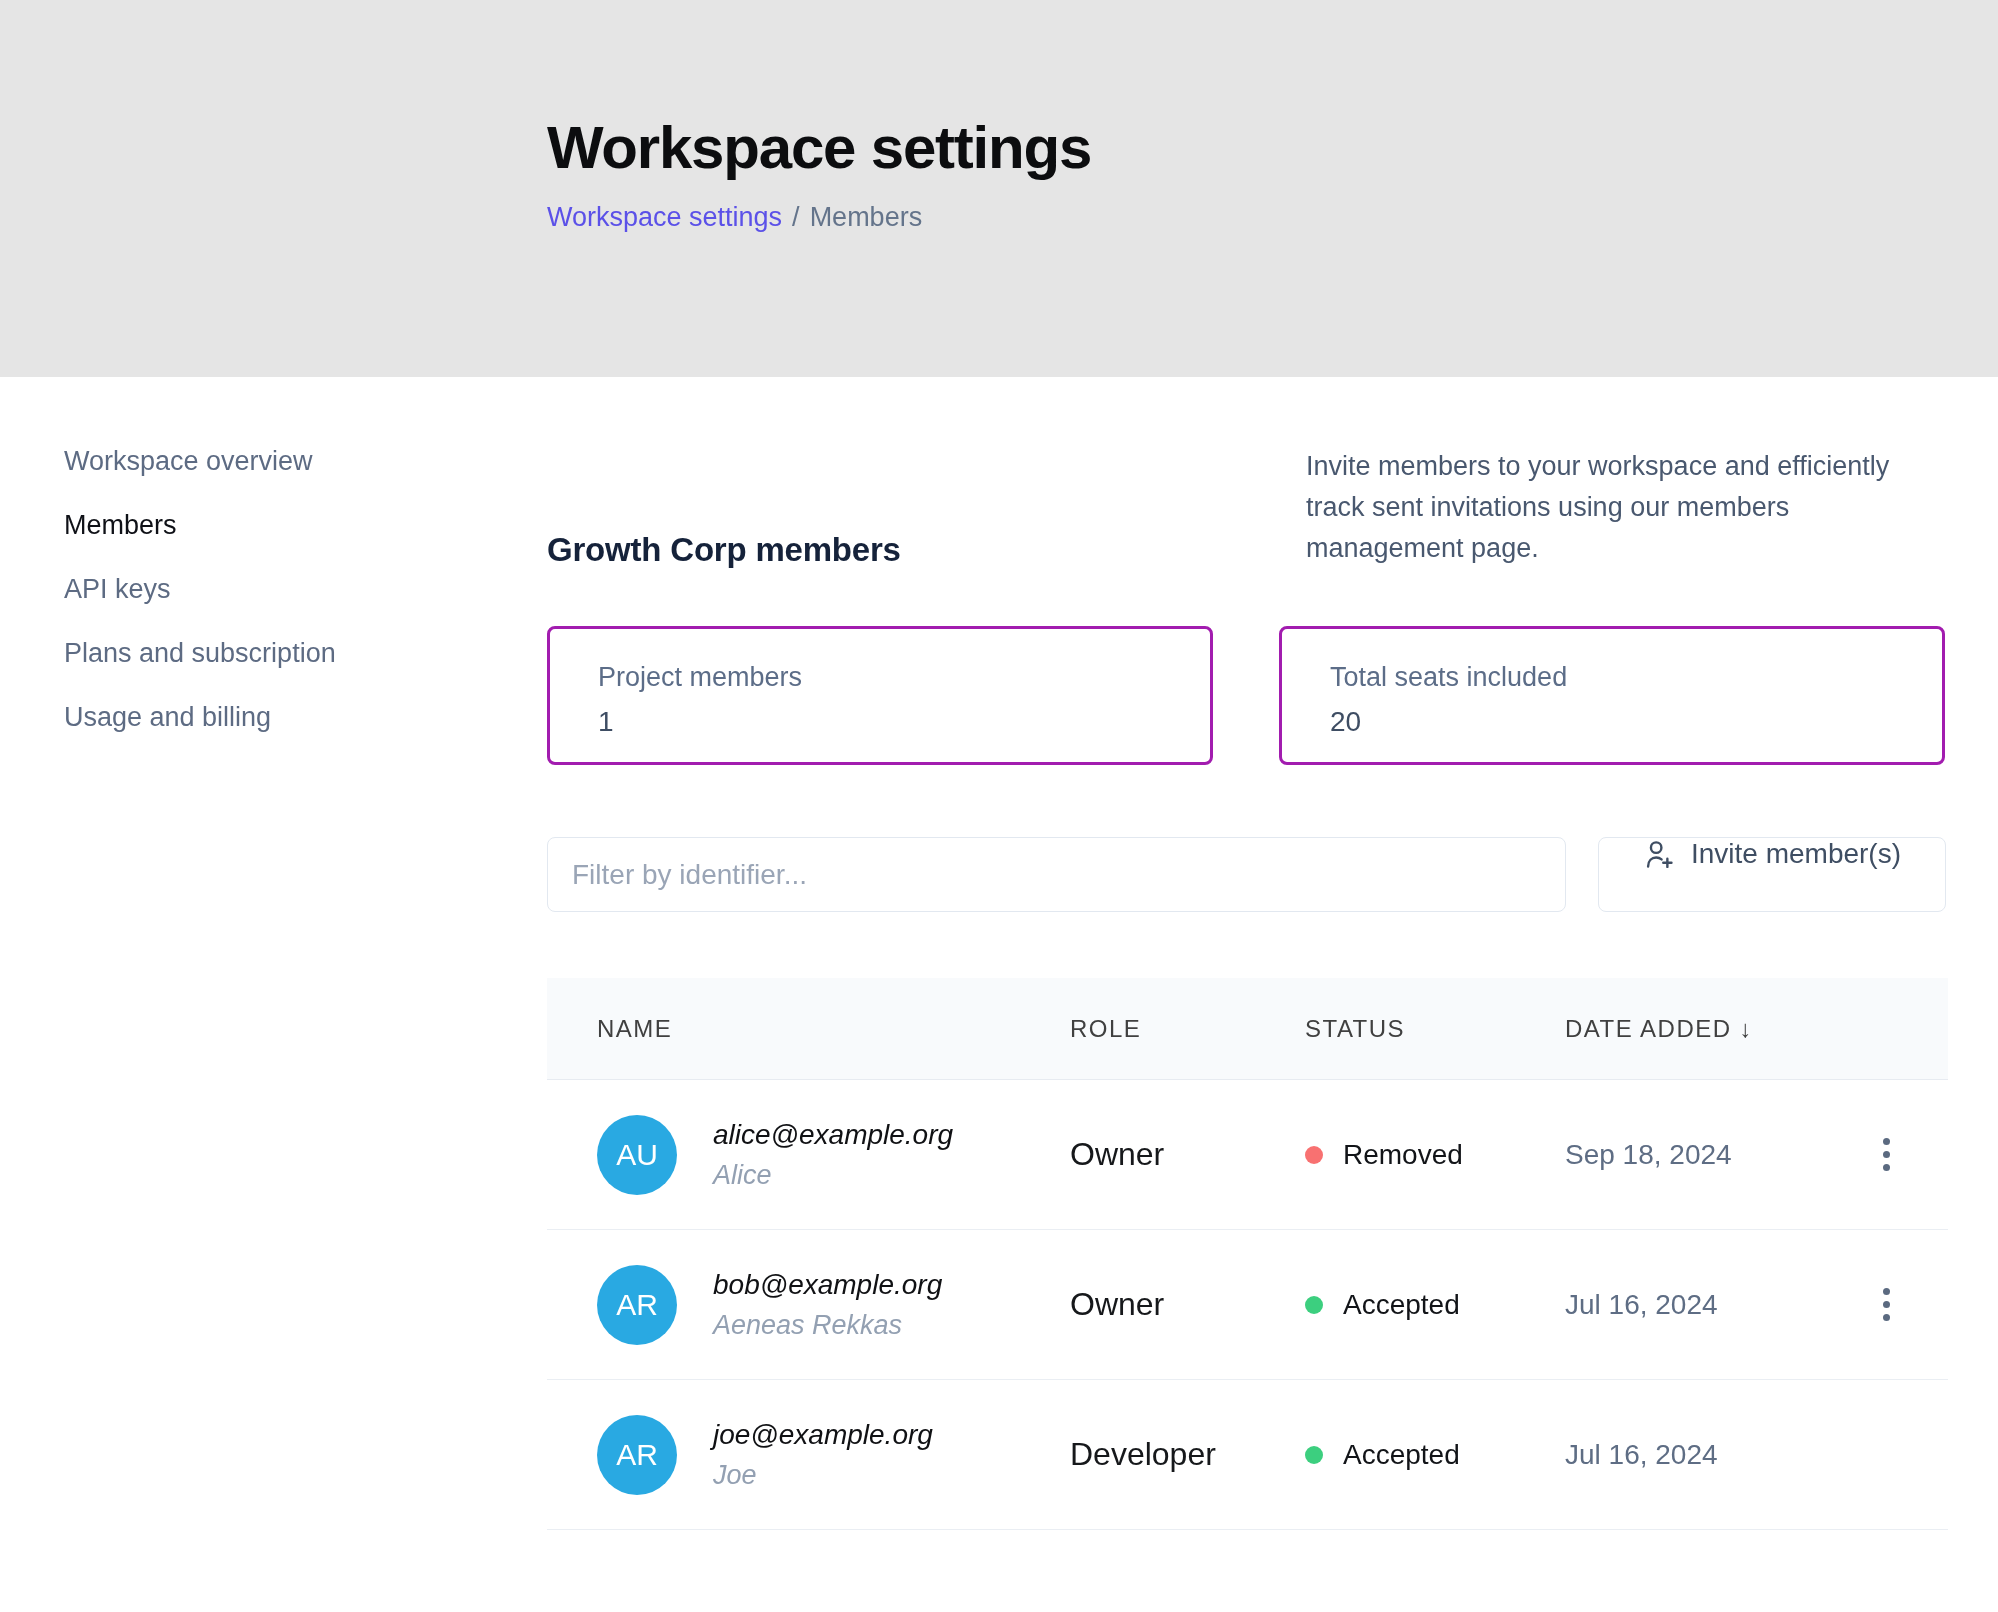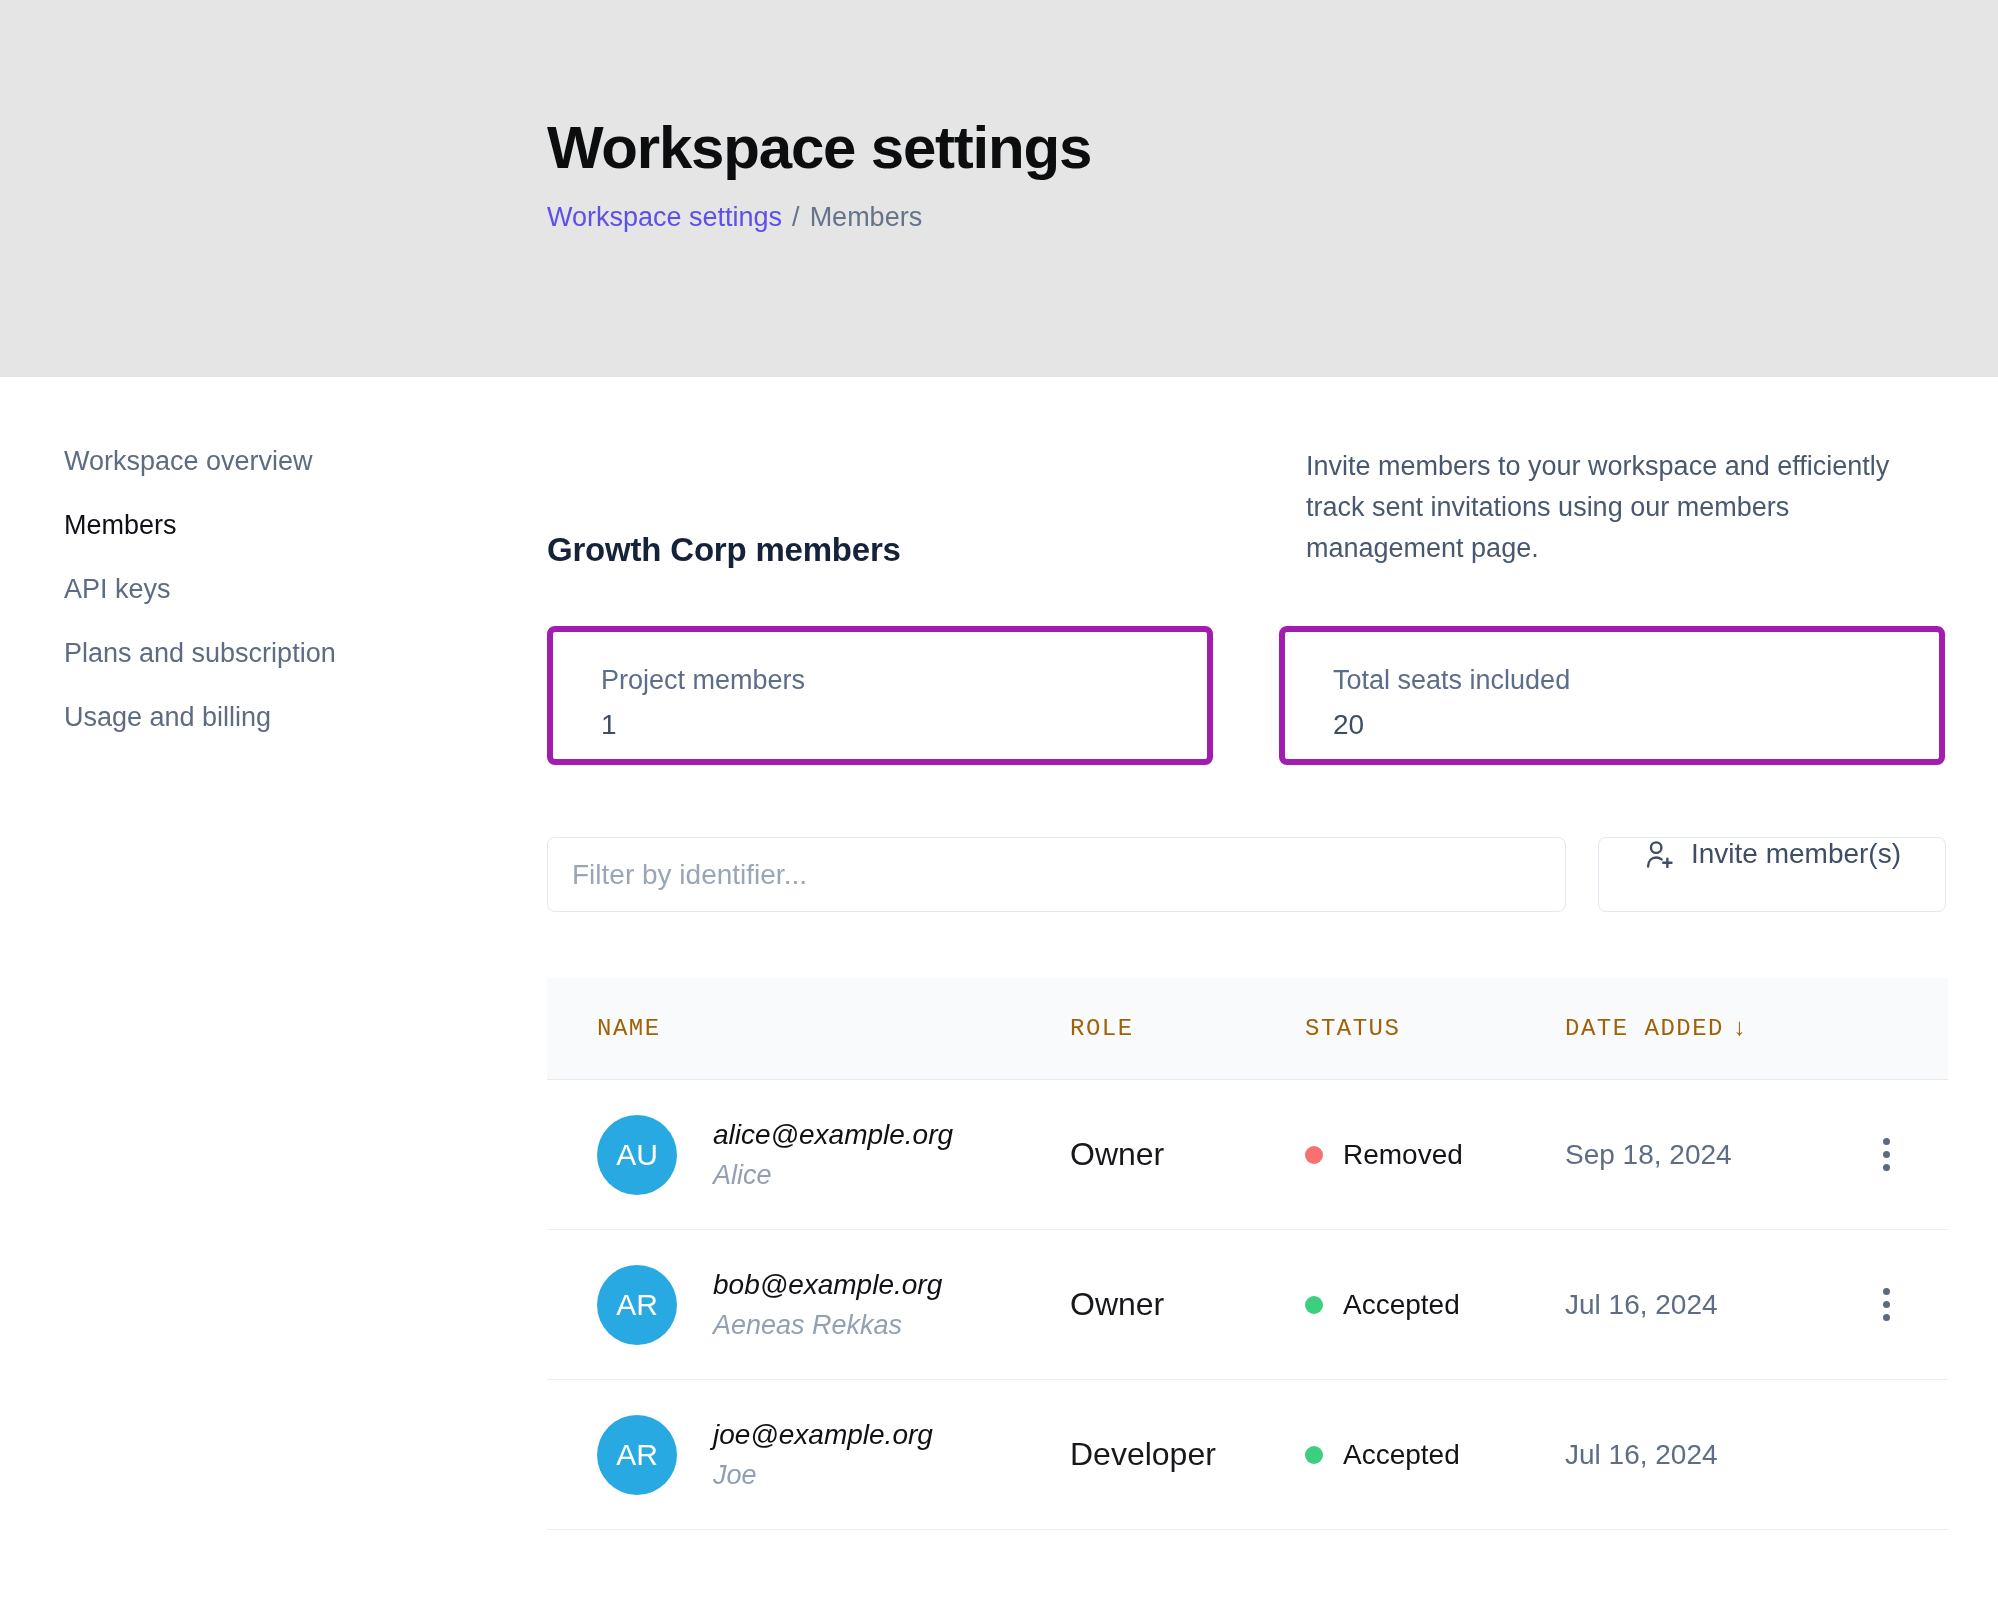--- a/index.html
+++ b/index.html
@@ -20,35 +20,35 @@
 
   .main { width:1399px; flex:none; padding-top:73px; }
 
   
   .intro-row { display:flex; justify-content:space-between; align-items:flex-end; }
   .intro-row h2 { font-size:33px; font-weight:700; color:#15223a; letter-spacing:-0.2px; }
   .desc { width:640px; font-size:27px; line-height:41px; color:#49586f; margin-top:-4px; }
 
   
   .stats-row { display:flex; gap:66px; margin-top:57px; }
-  .stat-card { width:666px; height:139px; border:6px solid #a21caf; border-radius:8px; background:#fff; padding:33px 0 0 48px; }
+  .stat-card { width:666px; height:139px; border:3px solid #a21caf; border-radius:8px; background:#fff; padding:33px 0 0 48px; }
   .stat-label { font-size:27px; color:#5c6d88; }
   .stat-value { font-size:28px; color:#3e4d63; margin-top:13px; }
 
   
   .filter-row { display:flex; gap:32px; margin-top:72px; }
   .filter-input { width:1019px; height:75px; border:1px solid #e2e8f0; border-radius:8px; padding:0 24px; font-size:28px; color:#30405a; outline:none; font-family:"Liberation Sans", sans-serif; }
   .filter-input::placeholder { color:#9aa5b6; }
   .invite-btn { width:348px; height:75px; background:#fff; border:1px solid #e2e8f0; border-radius:8px; font-size:28px; color:#3f4e63; display:flex; align-items:flex-start; justify-content:center; gap:14px; cursor:pointer; font-family:"Liberation Sans", sans-serif; }
   .invite-btn svg { display:block; }
 
   
   .table { margin-top:66px; width:1401px; }
   .thead { height:102px; background:#f8fafc; border-bottom:1px solid #e7ebf1; display:grid; grid-template-columns:473px 235px 260px 310px 1fr; align-items:center; padding-left:50px; }
-  .th { font-family:Liberation Mono, monospace; font-size:24px; letter-spacing:1.5px; color:#a16207; }
+  .th { font-family:Liberation Sans, sans-serif; font-size:24px; letter-spacing:1.5px; color:#404040; }
   .th .sort { margin-left:8px; }
   .th.sortable { cursor:pointer; }
 
   .trow { height:150px; border-bottom:1px solid #eaeef3; display:grid; grid-template-columns:473px 235px 260px 310px 1fr; align-items:center; padding-left:50px; background:#fff; }
   .name-cell { display:flex; align-items:center; gap:36px; }
   .avatar { width:80px; height:80px; border-radius:50%; color:#fff; font-size:30px; display:flex; align-items:center; justify-content:center; flex:none; }
   .who { display:flex; flex-direction:column;font-style:italic; }
   .email { font-size:28px; color:#101114; }
   .uname { font-size:27px; color:#93a0b2; margin-top:9px; }
   .role { font-size:32px; color:#16181b; }

